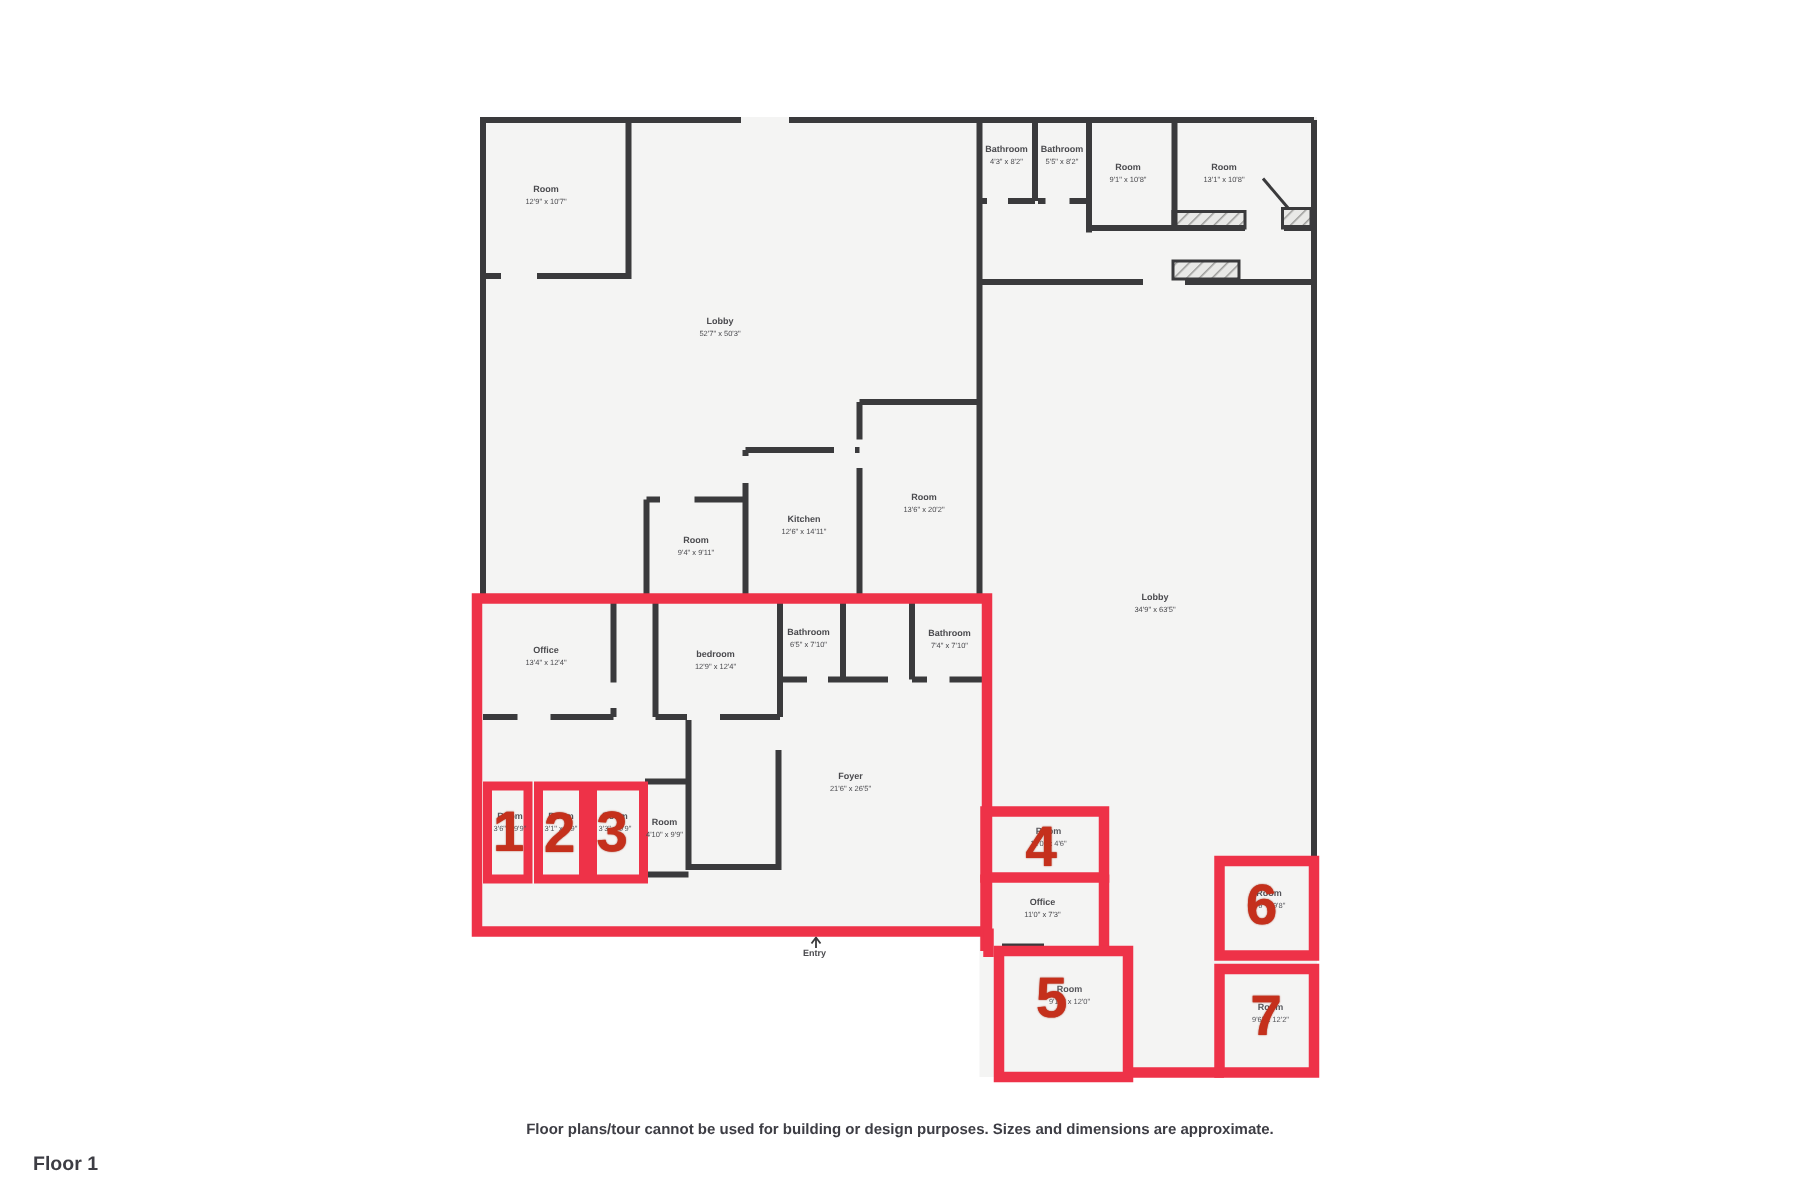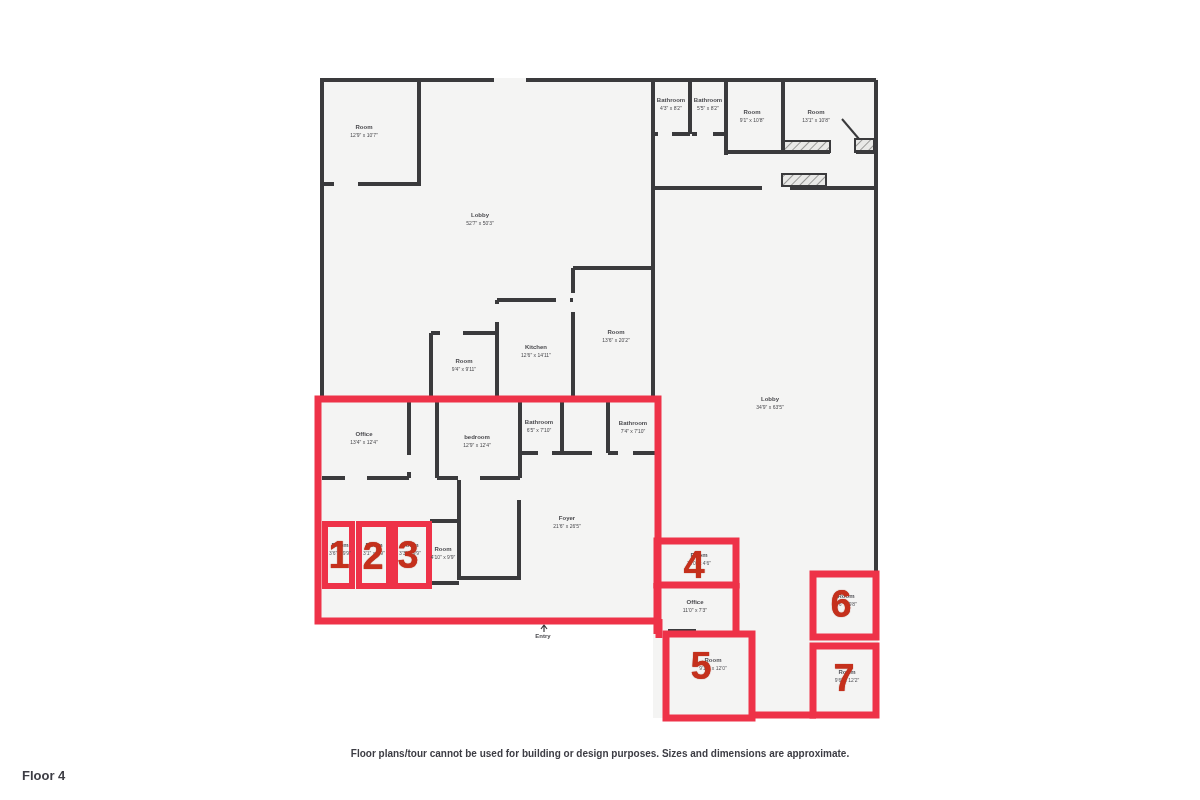--- a/index.html
+++ b/index.html
@@ -210,16 +210,16 @@
     <span class="dm">9'6" x 9'8"</span>
   </div>
   <div class="znum" style="left:841px;top:605px">6</div>
 
   <div class="zlabel" style="left:847px;top:676px">
     <span class="nm">Room</span>
     <span class="dm">9'6" x 12'2"</span>
   </div>
   <div class="znum" style="left:844px;top:679px">7</div>
 
-  <div class="floor-label">Floor 4</div>
+  <div class="floor-label">Floor 1</div>
   <div class="disclaimer">Floor plans/tour cannot be used for building or design purposes. Sizes and dimensions are approximate.</div>
 
 </div>
 
 </body></html>

